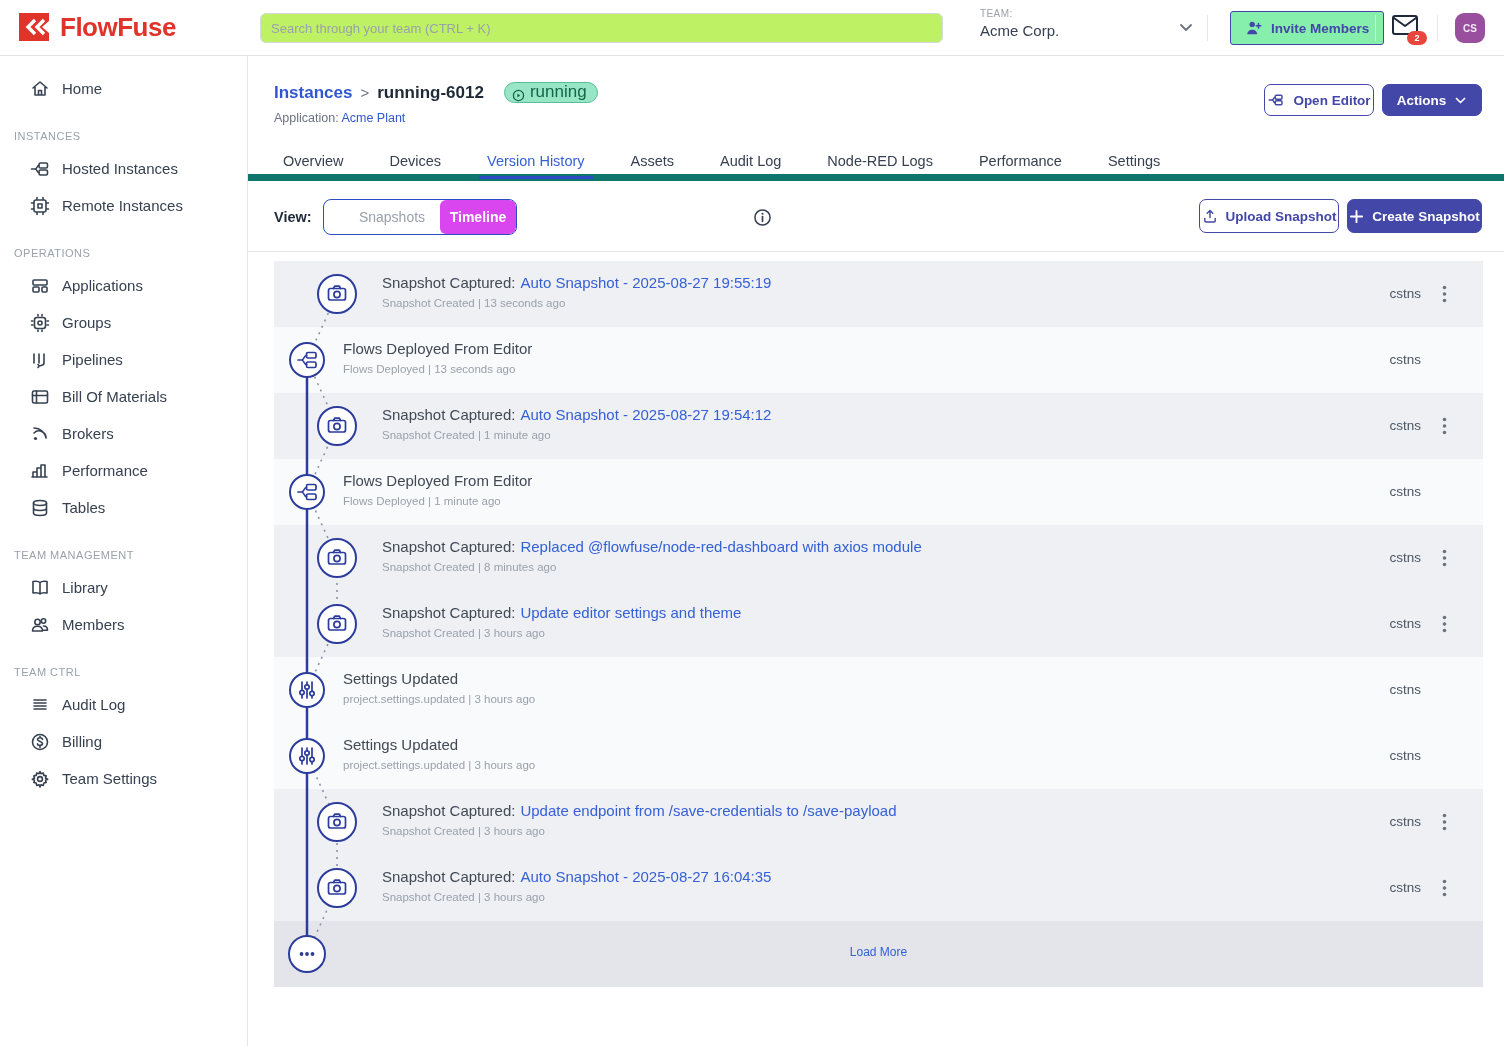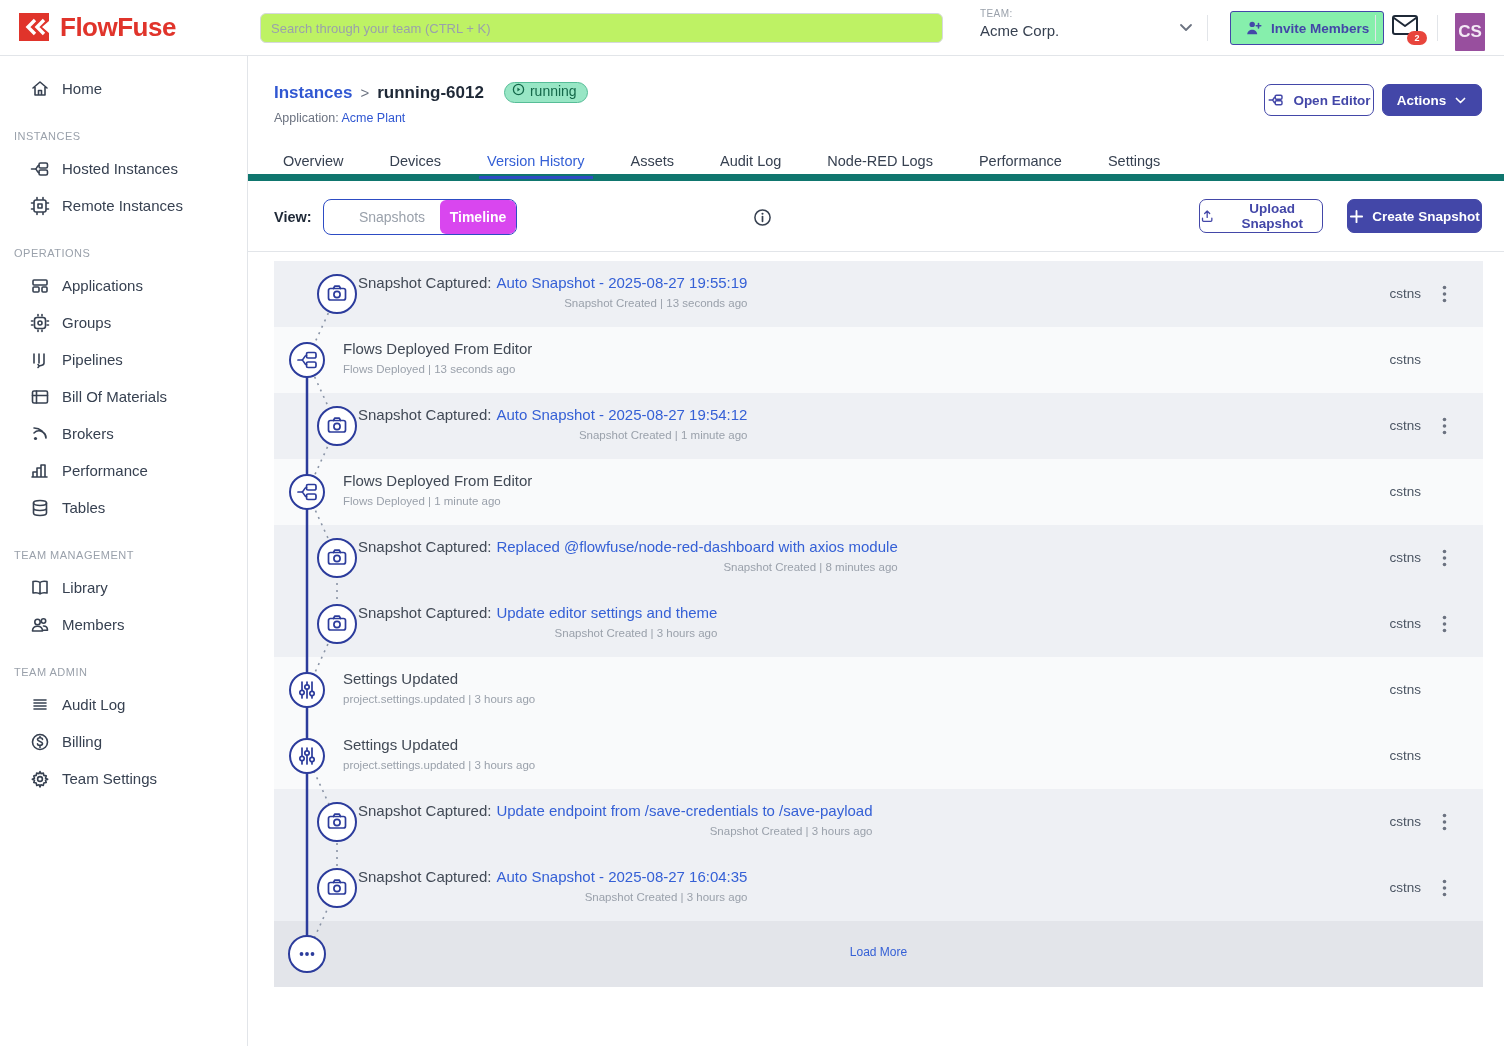--- a/index.html
+++ b/index.html
@@ -13,66 +13,66 @@
   .search-input { position:absolute; left:260px; top:13px; width:683px; height:30px; border:1px solid #d5d8dd; border-radius:6px; font-size:13px; color:#374151; padding:0 10px; outline:none; background:#bef264; }
   .search-input::placeholder { color:#9aa1ab; }
   .team-block { position:absolute; left:980px; top:8px; }
   .team-label { font-size:10px; color:#9aa1ab; letter-spacing:0.4px; }
   .team-name { font-size:15px; color:#374151; margin-top:3px; }
   .team-chevron { position:absolute; left:1178px; top:19px; color:#6b7280; }
   .vdiv { position:absolute; top:15px; width:1px; height:26px; background:#e2e5e9; }
   .invite-btn { position:absolute; left:1230px; top:11px; height:34px; padding:0 14px; display:flex; align-items:center; gap:8px; background:#86efac; border:1px solid #4347a8; border-radius:3px; color:#4347a8; font-weight:bold; font-size:13.5px; cursor:pointer; }
   .mail-wrap { position:absolute; left:1391px; top:13px; width:30px; height:30px; cursor:pointer; }
   .mail-badge { position:absolute; left:16px; top:18px; min-width:20px; height:14px; border-radius:8px; background:#e8453c; color:#fff; font-size:9px; font-weight:bold; display:flex; align-items:center; justify-content:center; }
-  .avatar { position:absolute; left:1455px; top:13px; width:30px; height:38px; border-radius:1px; background:#984f9e; color:#f3e8f5; font-size:17px; font-weight:bold; display:flex; align-items:center; justify-content:center; cursor:pointer; }
+  .avatar { position:absolute; left:1455px; top:13px; width:30px; height:30px; border-radius:9px; background:#984f9e; color:#f3e8f5; font-size:10px; font-weight:bold; display:flex; align-items:center; justify-content:center; cursor:pointer; }
 
   
   .sidebar { position:absolute; left:0; top:56px; width:248px; height:990px; background:#fff; border-right:1px solid #e2e5e9; padding-top:14px; }
   .nav-item { height:37px; display:flex; align-items:center; gap:12px; padding-left:30px; font-size:15px; color:#374151; cursor:pointer; }
   .nav-item svg { width:20px; height:20px; stroke:#374151; fill:none; stroke-width:1.6; stroke-linecap:round; stroke-linejoin:round; flex:none; }
   .nav-section { height:43px; display:flex; align-items:flex-end; padding:0 0 8px 14px; font-size:11px; letter-spacing:0.5px; color:#9aa1ab; }
 
   
   .main { position:absolute; left:248px; top:56px; width:1256px; height:990px; background:#fff; }
   .breadcrumb { position:absolute; left:26px; top:26px; display:flex; align-items:center; gap:8px; }
   .crumb-link { font-size:17px; font-weight:bold; color:#3057d2; text-decoration:none; cursor:pointer; }
   .crumb-sep { font-size:15px; color:#6b7280; }
   .crumb-current { font-size:17px; font-weight:bold; color:#1f2937; }
-  .status-badge { margin-left:12px; display:flex; align-items:flex-start; gap:5px; background:#98e6c5; border:1px solid #56bd97; border-radius:11px; height:21px; padding:0 10px 0 7px; font-size:14px; color:#14684a; }
+  .status-badge { margin-left:12px; display:flex; align-items:flex-end; gap:5px; background:#98e6c5; border:1px solid #56bd97; border-radius:11px; height:21px; padding:0 10px 0 7px; font-size:17px; color:#14684a; }
   .app-line { position:absolute; left:26px; top:55px; font-size:12.5px; color:#6b7280; }
   .app-link { color:#3057d2; text-decoration:none; cursor:pointer; }
   .btn { display:flex; align-items:center; justify-content:center; gap:8px; border-radius:7px; font-size:13.5px; font-weight:bold; cursor:pointer; }
   .btn-outline { background:#fff; border:1px solid #4347a8; color:#4347a8; }
   .btn-solid { background:#4347a8; border:1px solid #4347a8; color:#fff; }
   .open-editor { position:absolute; left:1016px; top:28px; width:110px; height:32px; }
   .actions-btn { position:absolute; left:1134px; top:28px; width:100px; height:32px; }
 
   .tabs-row { position:absolute; left:0; top:92px; width:1256px; height:33px; border-bottom:7px solid #0f766e; display:flex; align-items:center; padding-left:35px; gap:46px; }
   .tab { font-size:14.5px; color:#374151; cursor:pointer; height:33px; display:flex; align-items:center; position:relative; white-space:nowrap; }
   .tab.active { color:#3560d6; }
   .tab.active::after { content:""; position:absolute; left:-8px; right:-8px; bottom:-1px; height:3px; background:#2d4cc4; }
 
   .toolbar { position:absolute; left:0; top:125px; width:1256px; height:71px; border-bottom:1px solid #e2e5e9; }
   .view-label { position:absolute; left:26px; top:28px; font-size:14.5px; font-weight:bold; color:#1f2937; }
   .toggle-group { position:absolute; left:75px; top:18px; height:36px; display:flex; align-items:center; border:1.5px solid #2d4cc4; border-radius:8px; background:#fff; overflow:hidden;padding-left:20px; }
   .toggle-opt { height:100%; display:flex; align-items:center; justify-content:center; font-size:14px; cursor:pointer; }
   .toggle-off { width:96px; color:#9aa1ab; background:#fff; }
   .toggle-on { width:76px; color:#fff; background:#d946ef; border-radius:6px; font-weight:bold; }
   .info-icon { position:absolute; left:505px; top:27px; cursor:pointer; }
-  .upload-btn { position:absolute; left:951px; top:18px; width:124px; height:34px; }
+  .upload-btn { position:absolute; left:951px; top:18px; width:140px; height:34px; }
   .create-btn { position:absolute; left:1099px; top:18px; width:135px; height:34px; }
 
   
   .timeline { position:absolute; left:26px; top:205px; width:1209px; height:726px; }
   .t-row { position:relative; height:66px; }
   .t-row.snap { background:#eef0f4; }
   .t-row.event { background:#f9fafb; }
   .t-row.load { background:#e3e5ea; }
   .t-text { position:absolute; top:13px; }
-  .t-text.indent { left:84px;text-align:right; }
+  .t-text.indent { left:108px; }
   .t-text.axis { left:69px; }
   .t-title { font-size:15px; color:#414955; font-weight:500; }
   .t-link { color:#3560d6; text-decoration:none; cursor:pointer; margin-left:5px; font-weight:500; }
   .t-meta { font-size:11.5px; color:#9aa1ab; margin-top:6px; }
   .t-user { position:absolute; right:62px; top:25px; font-size:13.5px; color:#4b5563; }
   .kebab { position:absolute; right:28px; top:21px; width:22px; height:24px; background:transparent; border:none; cursor:pointer; display:flex; align-items:center; justify-content:center; }
   .load-link { position:absolute; left:0; width:100%; text-align:center; top:24px; font-size:12px; color:#3560d6; text-decoration:none; cursor:pointer; }
   .t-overlay { position:absolute; left:0; top:0; width:1209px; height:726px; pointer-events:none; }
   .t-overlay .node { fill:#fff; stroke:#2c3c9c; stroke-width:2; }
   .t-overlay .glyph { fill:none; stroke:#2c3c9c; stroke-width:1.7; stroke-linecap:round; stroke-linejoin:round; }
@@ -205,21 +205,21 @@
       <span>Library</span>
     </div>
     <div class="nav-item">
       <svg viewBox="0 0 20 20">
           <circle cx="7.5" cy="7" r="2.7"></circle>
           <circle cx="13.5" cy="6" r="2.2"></circle>
           <path d="M2.5 16 c0-3 2.2-4.8 5-4.8 s5 1.8 5 4.8 z M13.5 11 c2.3 0 4 1.6 4 4.2 h-4"></path>
         </svg>
       <span>Members</span>
     </div>
-    <div class="nav-section">TEAM ADMIN</div>
+    <div class="nav-section">TEAM CTRL</div>
     <div class="nav-item">
       <svg viewBox="0 0 20 20">
           <path d="M4 5 h12 M4 8 h12 M4 11 h12 M4 14 h12"></path>
         </svg>
       <span>Audit Log</span>
     </div>
     <div class="nav-item">
       <svg viewBox="0 0 20 20">
           <circle cx="10" cy="10" r="7.5"></circle>
           <path d="M12.5 7.5 c0-1-1-1.7-2.5-1.7 s-2.5.8-2.5 1.8 c0 2.4 5 1.5 5 4 0 1-1 1.8-2.5 1.8 s-2.5-.7-2.5-1.7 M10 4.5v1.3 M10 14.2v1.3"></path>

